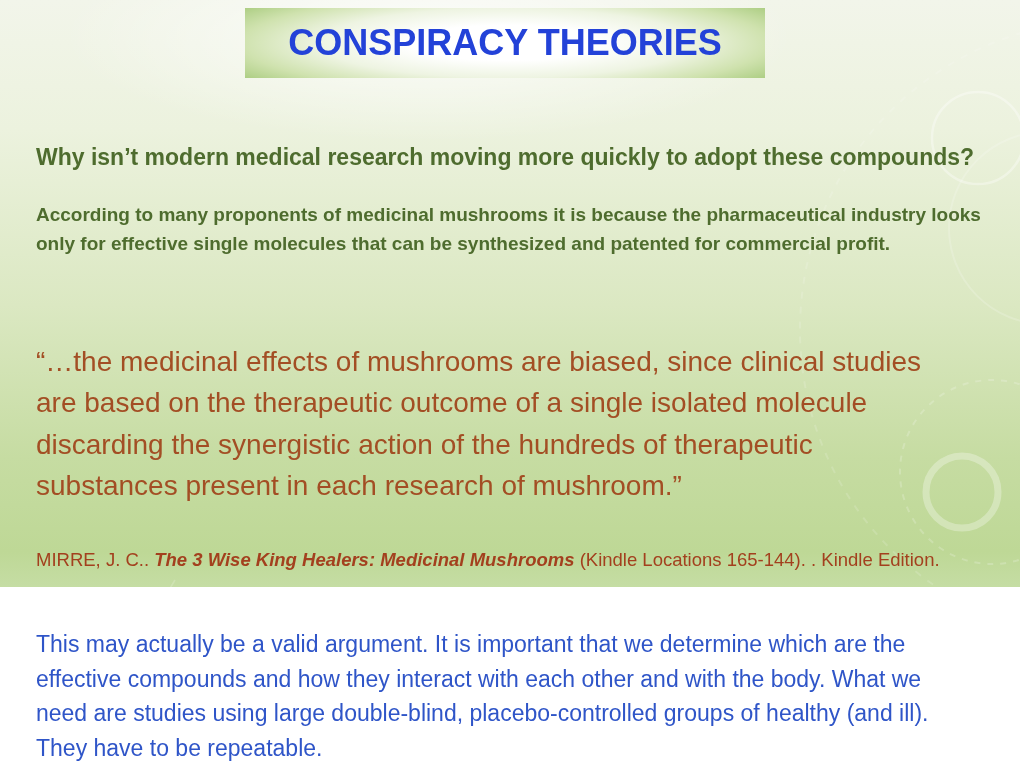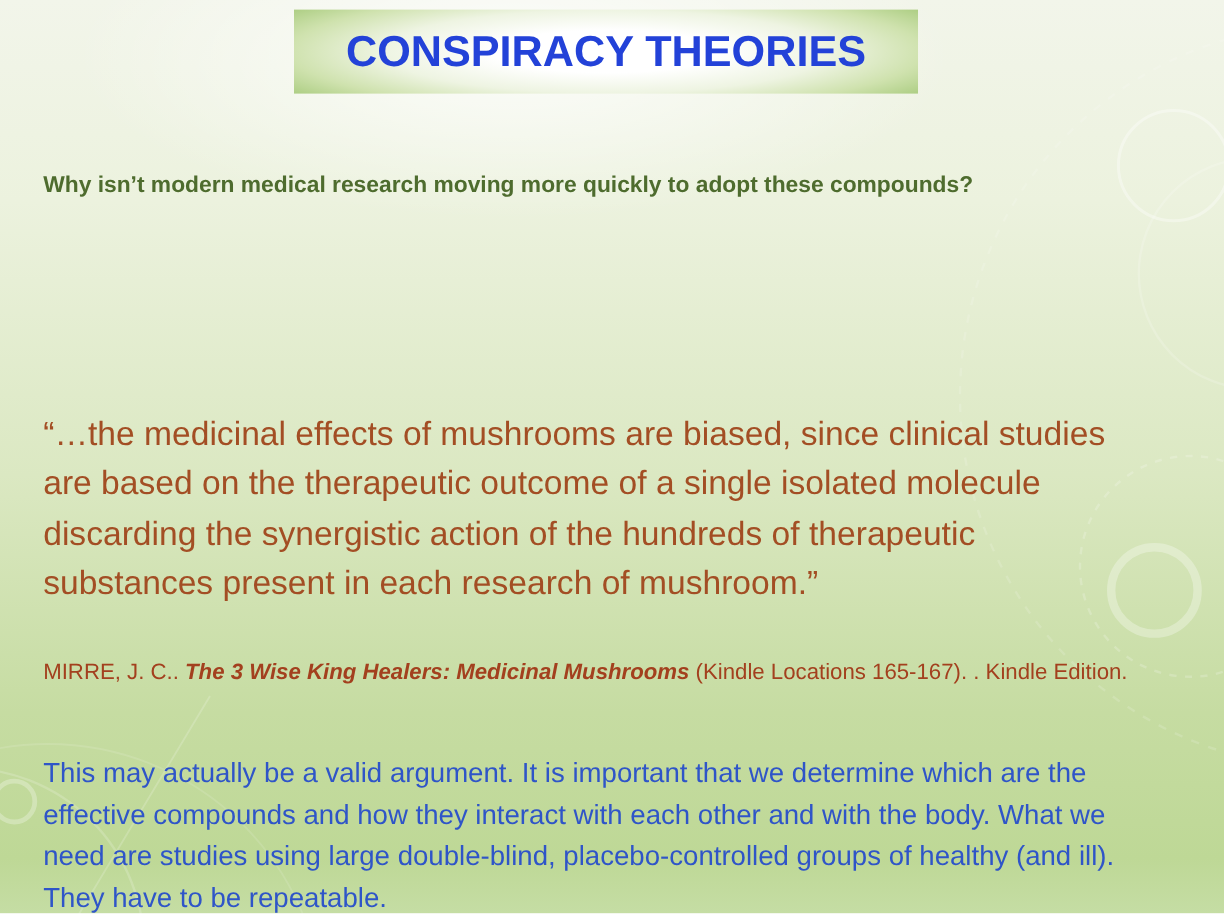--- a/index.html
+++ b/index.html
@@ -8,21 +8,21 @@
   }
   body {
     width: 1020px;
     height: 765px;
     overflow: hidden;
     font-family: "Liberation Sans", sans-serif;
   }
   .slide {
     position: relative;
     width: 1020px;
-    height: 761px;
+    height: 587px;
     background:
       radial-gradient(ellipse 60% 30% at 42% 6%, rgba(255,255,255,0.8), rgba(255,255,255,0) 60%),
       linear-gradient(180deg, #f2f5ea 0%, #ecf2de 22%, #dbe8c2 52%, #c6dca2 78%, #bed896 94%, #c5dda4 100%);
   }
   .deco {
     position: absolute;
     left: 0; top: 0;
     width: 1020px;
     height: 765px;
     pointer-events: none;
@@ -44,21 +44,21 @@
     letter-spacing: 0px;
     color: #2342d8;
   }
   .txt {
     position: absolute;
     left: 36px;
   }
   .question {
     top: 141px;
     max-width: 945px;
-    font-size: 19px;
+    font-size: 23px;
     font-weight: bold;
     color: #4e6c2e;
     line-height: 1.45;
   }
   .argument {
     top: 201px;
     max-width: 950px;
     font-size: 19px;
     font-weight: bold;
     color: #4e6c2e;
@@ -107,20 +107,21 @@
     <circle cx="40" cy="850" r="230" fill="none" stroke="#ffffff" stroke-width="1.5" opacity="0.12"></circle>
     <line x1="62" y1="768" x2="175" y2="580" stroke="#ffffff" stroke-width="1.5" opacity="0.18"></line>
   </svg>
 
   <div class="title-box">
     <span class="title-text">CONSPIRACY THEORIES</span>
   </div>
 
   <div class="txt question">Why isn’t modern medical research moving more quickly to adopt these compounds?</div>
 
+  <div class="txt argument">According to many proponents of medicinal mushrooms it is because the pharmaceutical industry looks only for effective single molecules that can be synthesized and patented for commercial profit.</div>
 
   <div class="txt quote">“…the medicinal effects of mushrooms are biased, since clinical studies are based on the therapeutic outcome of a single isolated molecule discarding the synergistic action of the hundreds of therapeutic substances present in each research of mushroom.”</div>
 
-  <div class="txt citation"><span>MIRRE, J. C.. </span><span class="book">The 3 Wise King Healers: Medicinal Mushrooms</span><span> (Kindle Locations 165-167).  . Kindle Edition.</span></div>
+  <div class="txt citation"><span>MIRRE, J. C.. </span><span class="book">The 3 Wise King Healers: Medicinal Mushrooms</span><span> (Kindle Locations 165-144).  . Kindle Edition.</span></div>
 
   <div class="txt commentary">This may actually be a valid argument. It is important that we determine which are the effective compounds and how they interact with each other and with the body. What we need are studies using large double-blind, placebo-controlled groups of healthy (and ill). They have to be repeatable.</div>
 
 </div>
 
 </body></html>

